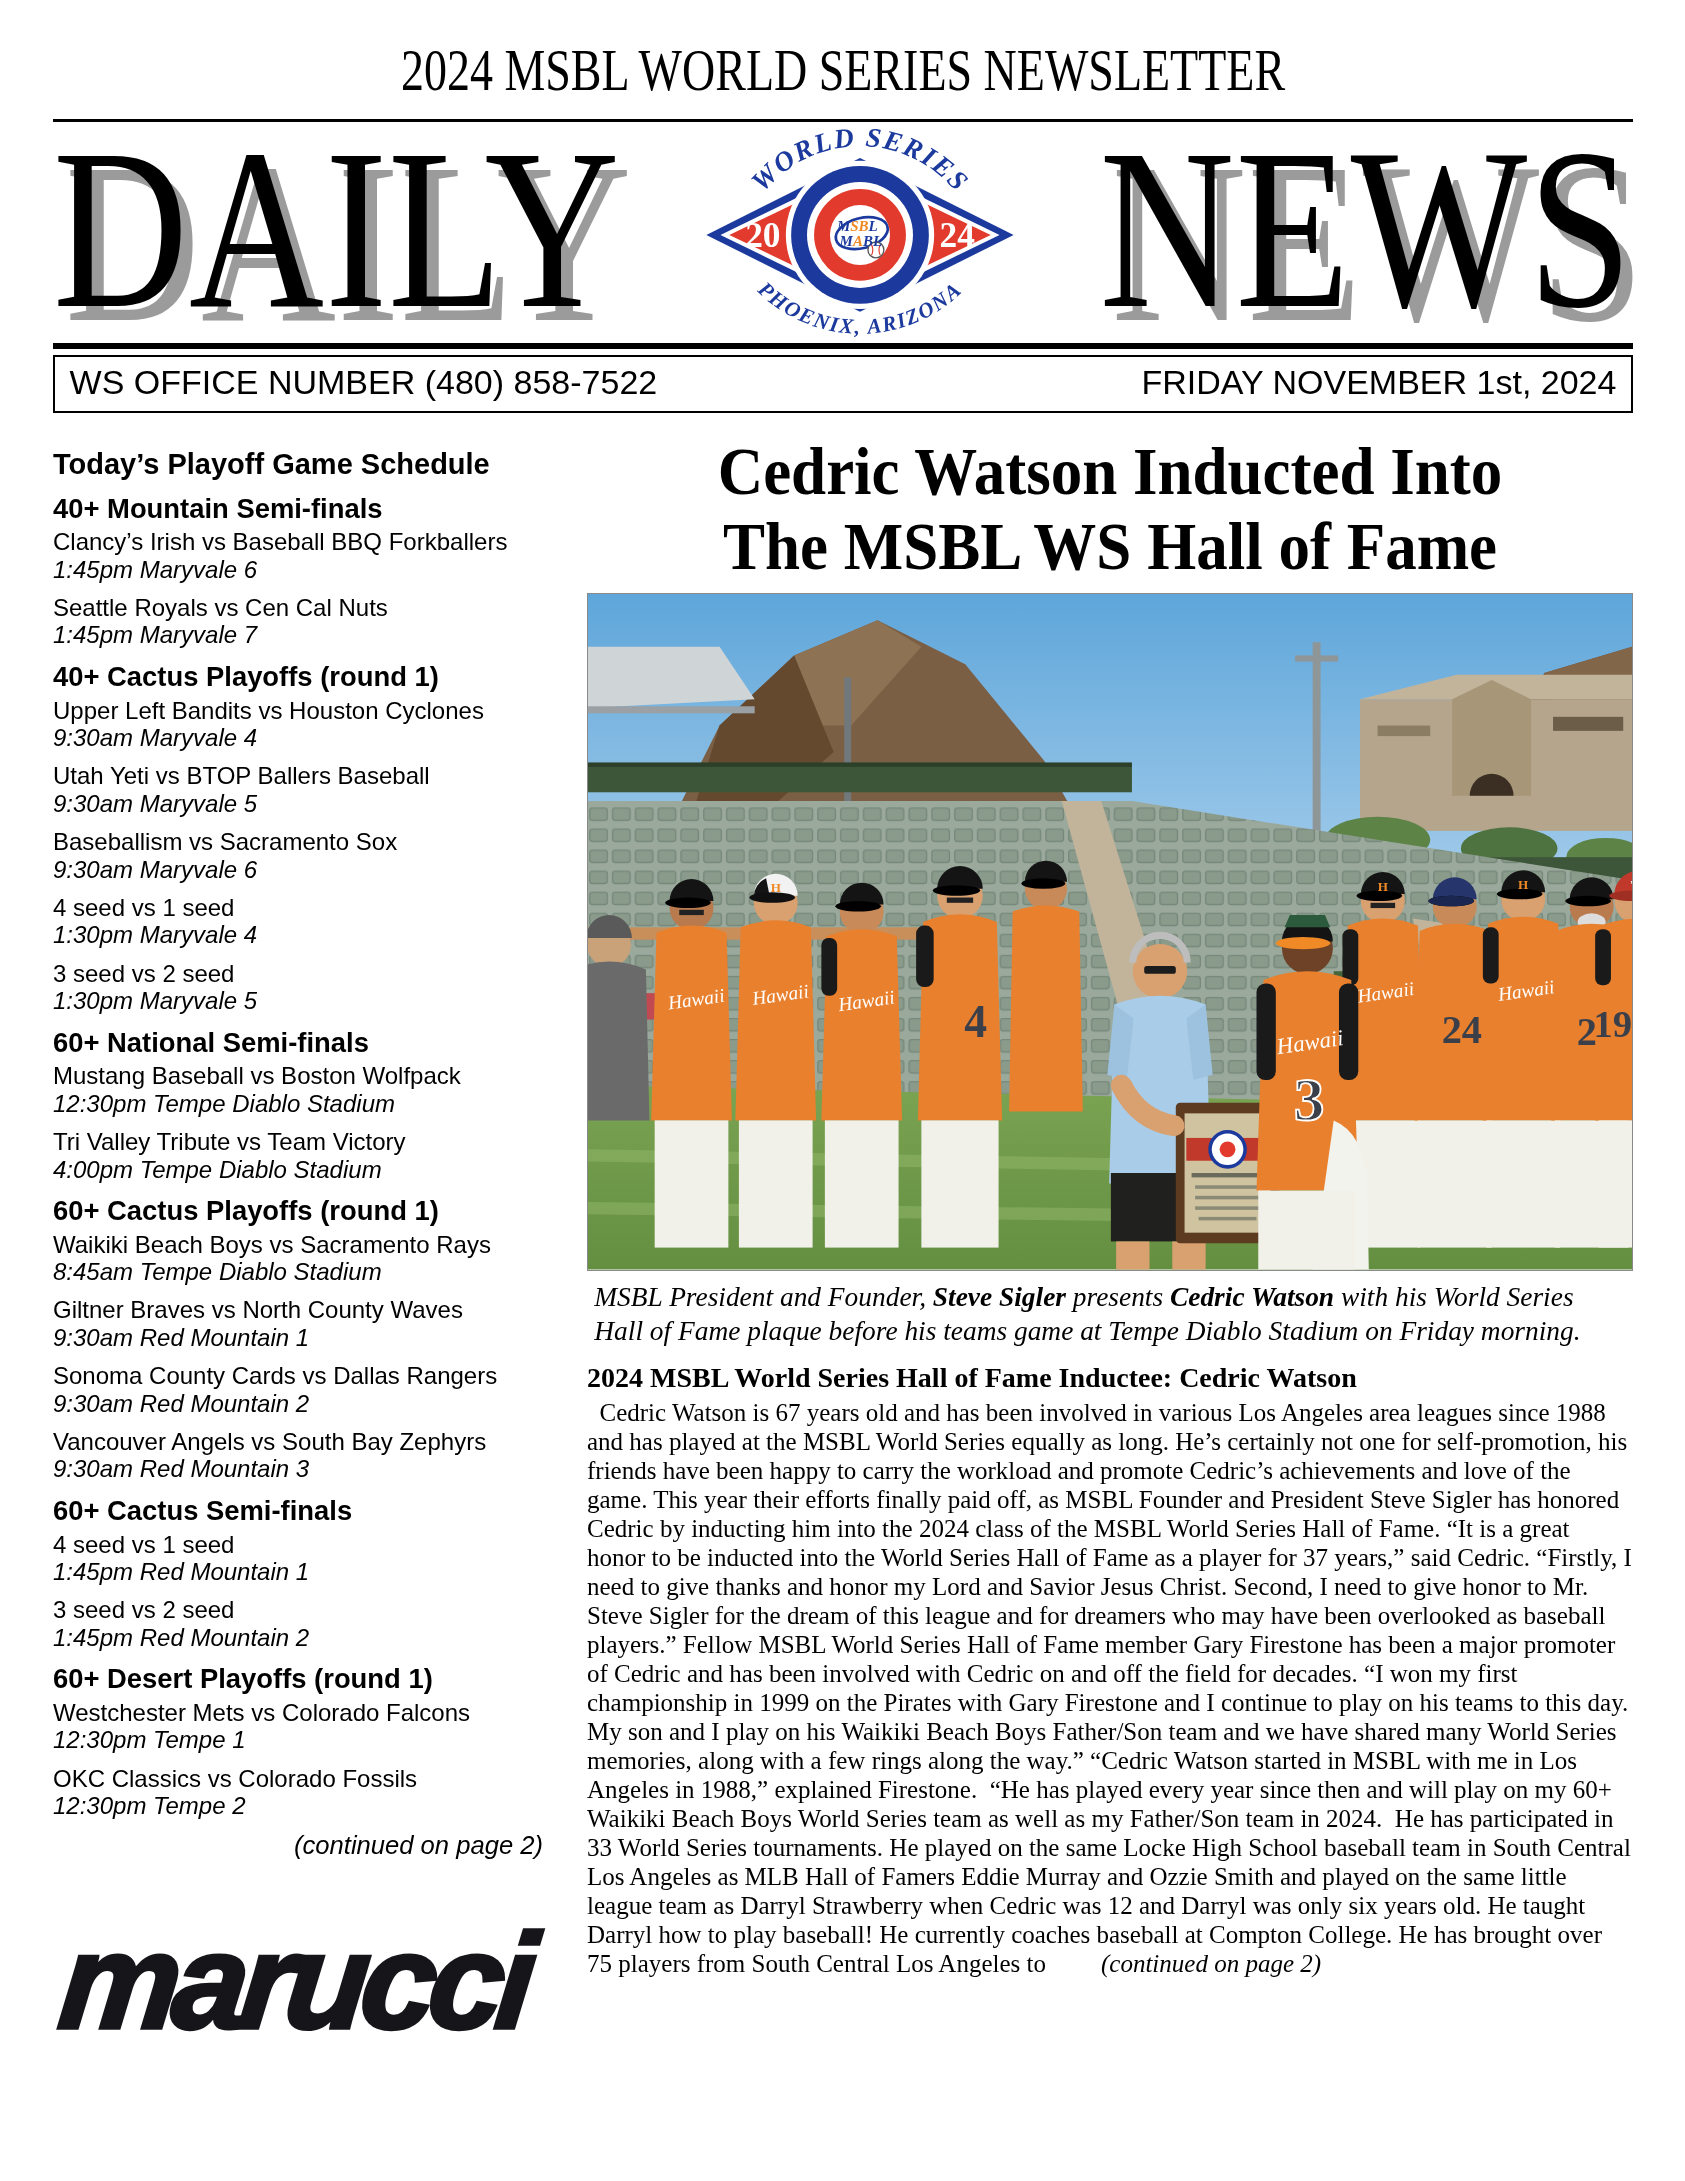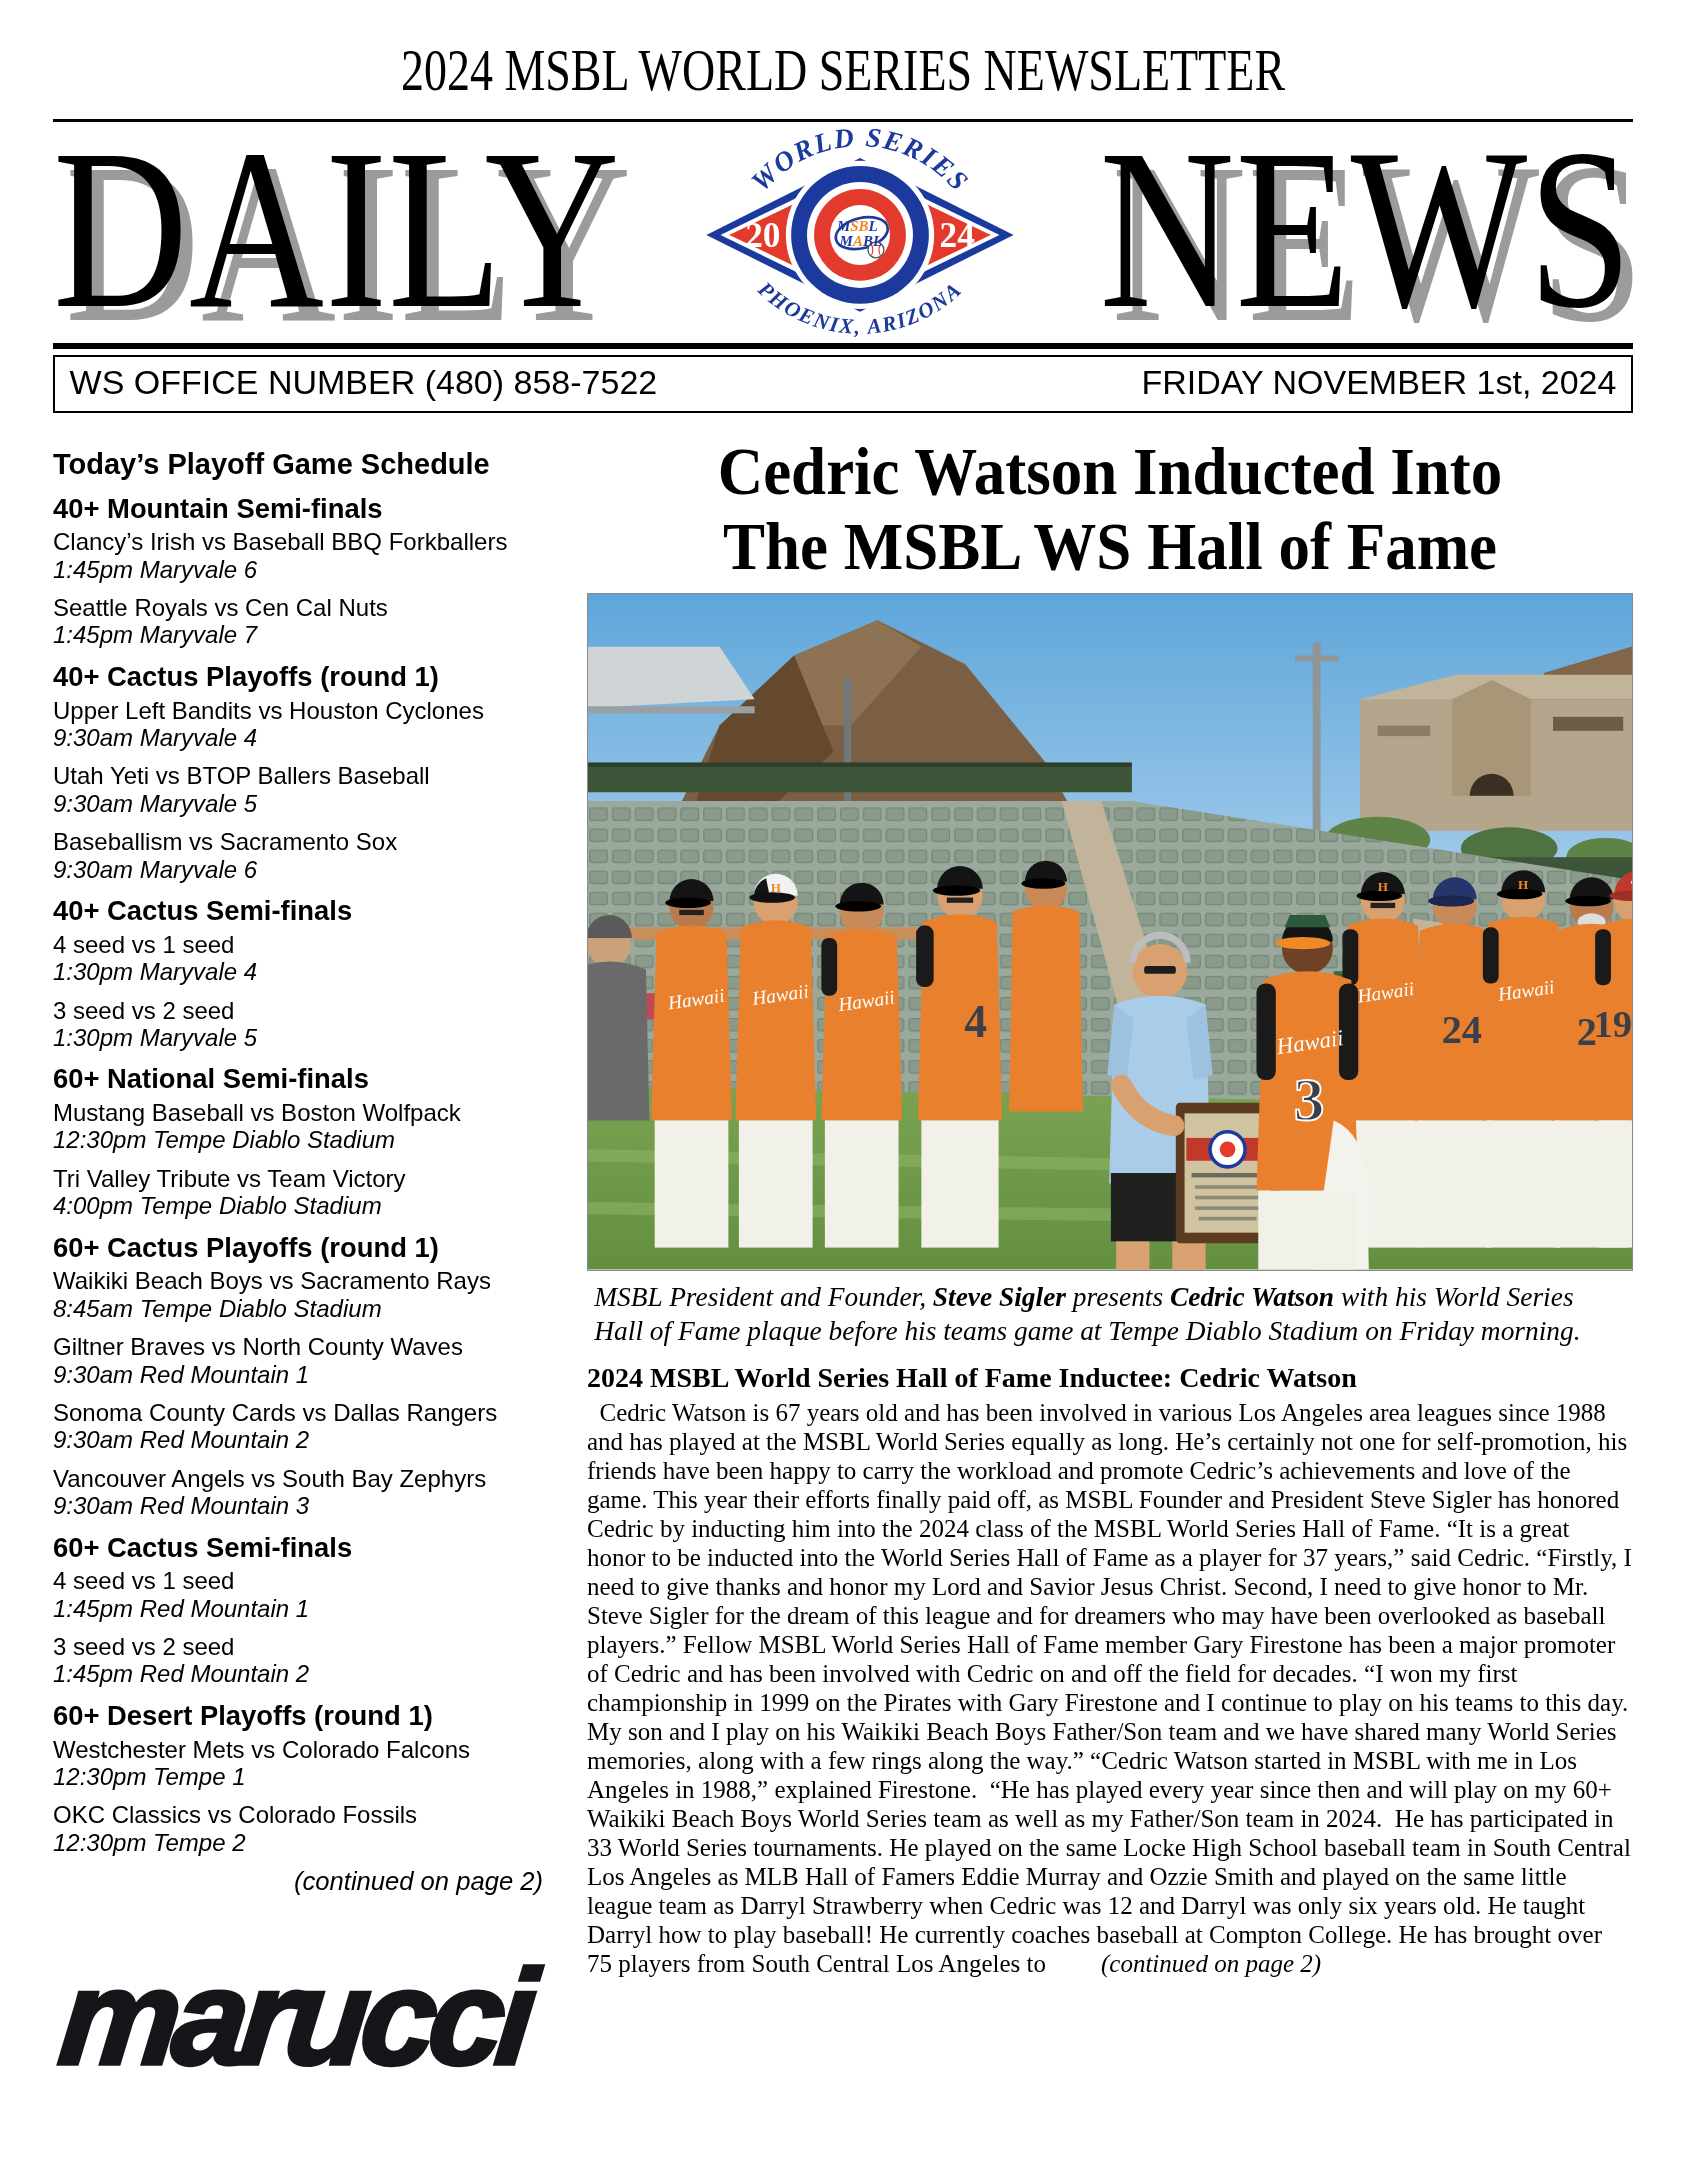--- a/index.html
+++ b/index.html
@@ -148,21 +148,20 @@
             <div class="game">
               <div class="teams">Utah Yeti vs BTOP Ballers Baseball</div>
               <div class="venue">9:30am Maryvale 5</div>
             </div>
             <div class="game">
               <div class="teams">Baseballism vs Sacramento Sox</div>
               <div class="venue">9:30am Maryvale 6</div>
             </div>
           </div>
           <div class="sched-sec">
-            <div class="sched-head">40+ Cactus Semi-finals</div>
             <div class="game">
               <div class="teams">4 seed vs 1 seed</div>
               <div class="venue">1:30pm Maryvale 4</div>
             </div>
             <div class="game">
               <div class="teams">3 seed vs 2 seed</div>
               <div class="venue">1:30pm Maryvale 5</div>
             </div>
           </div>
           <div class="sched-sec">

